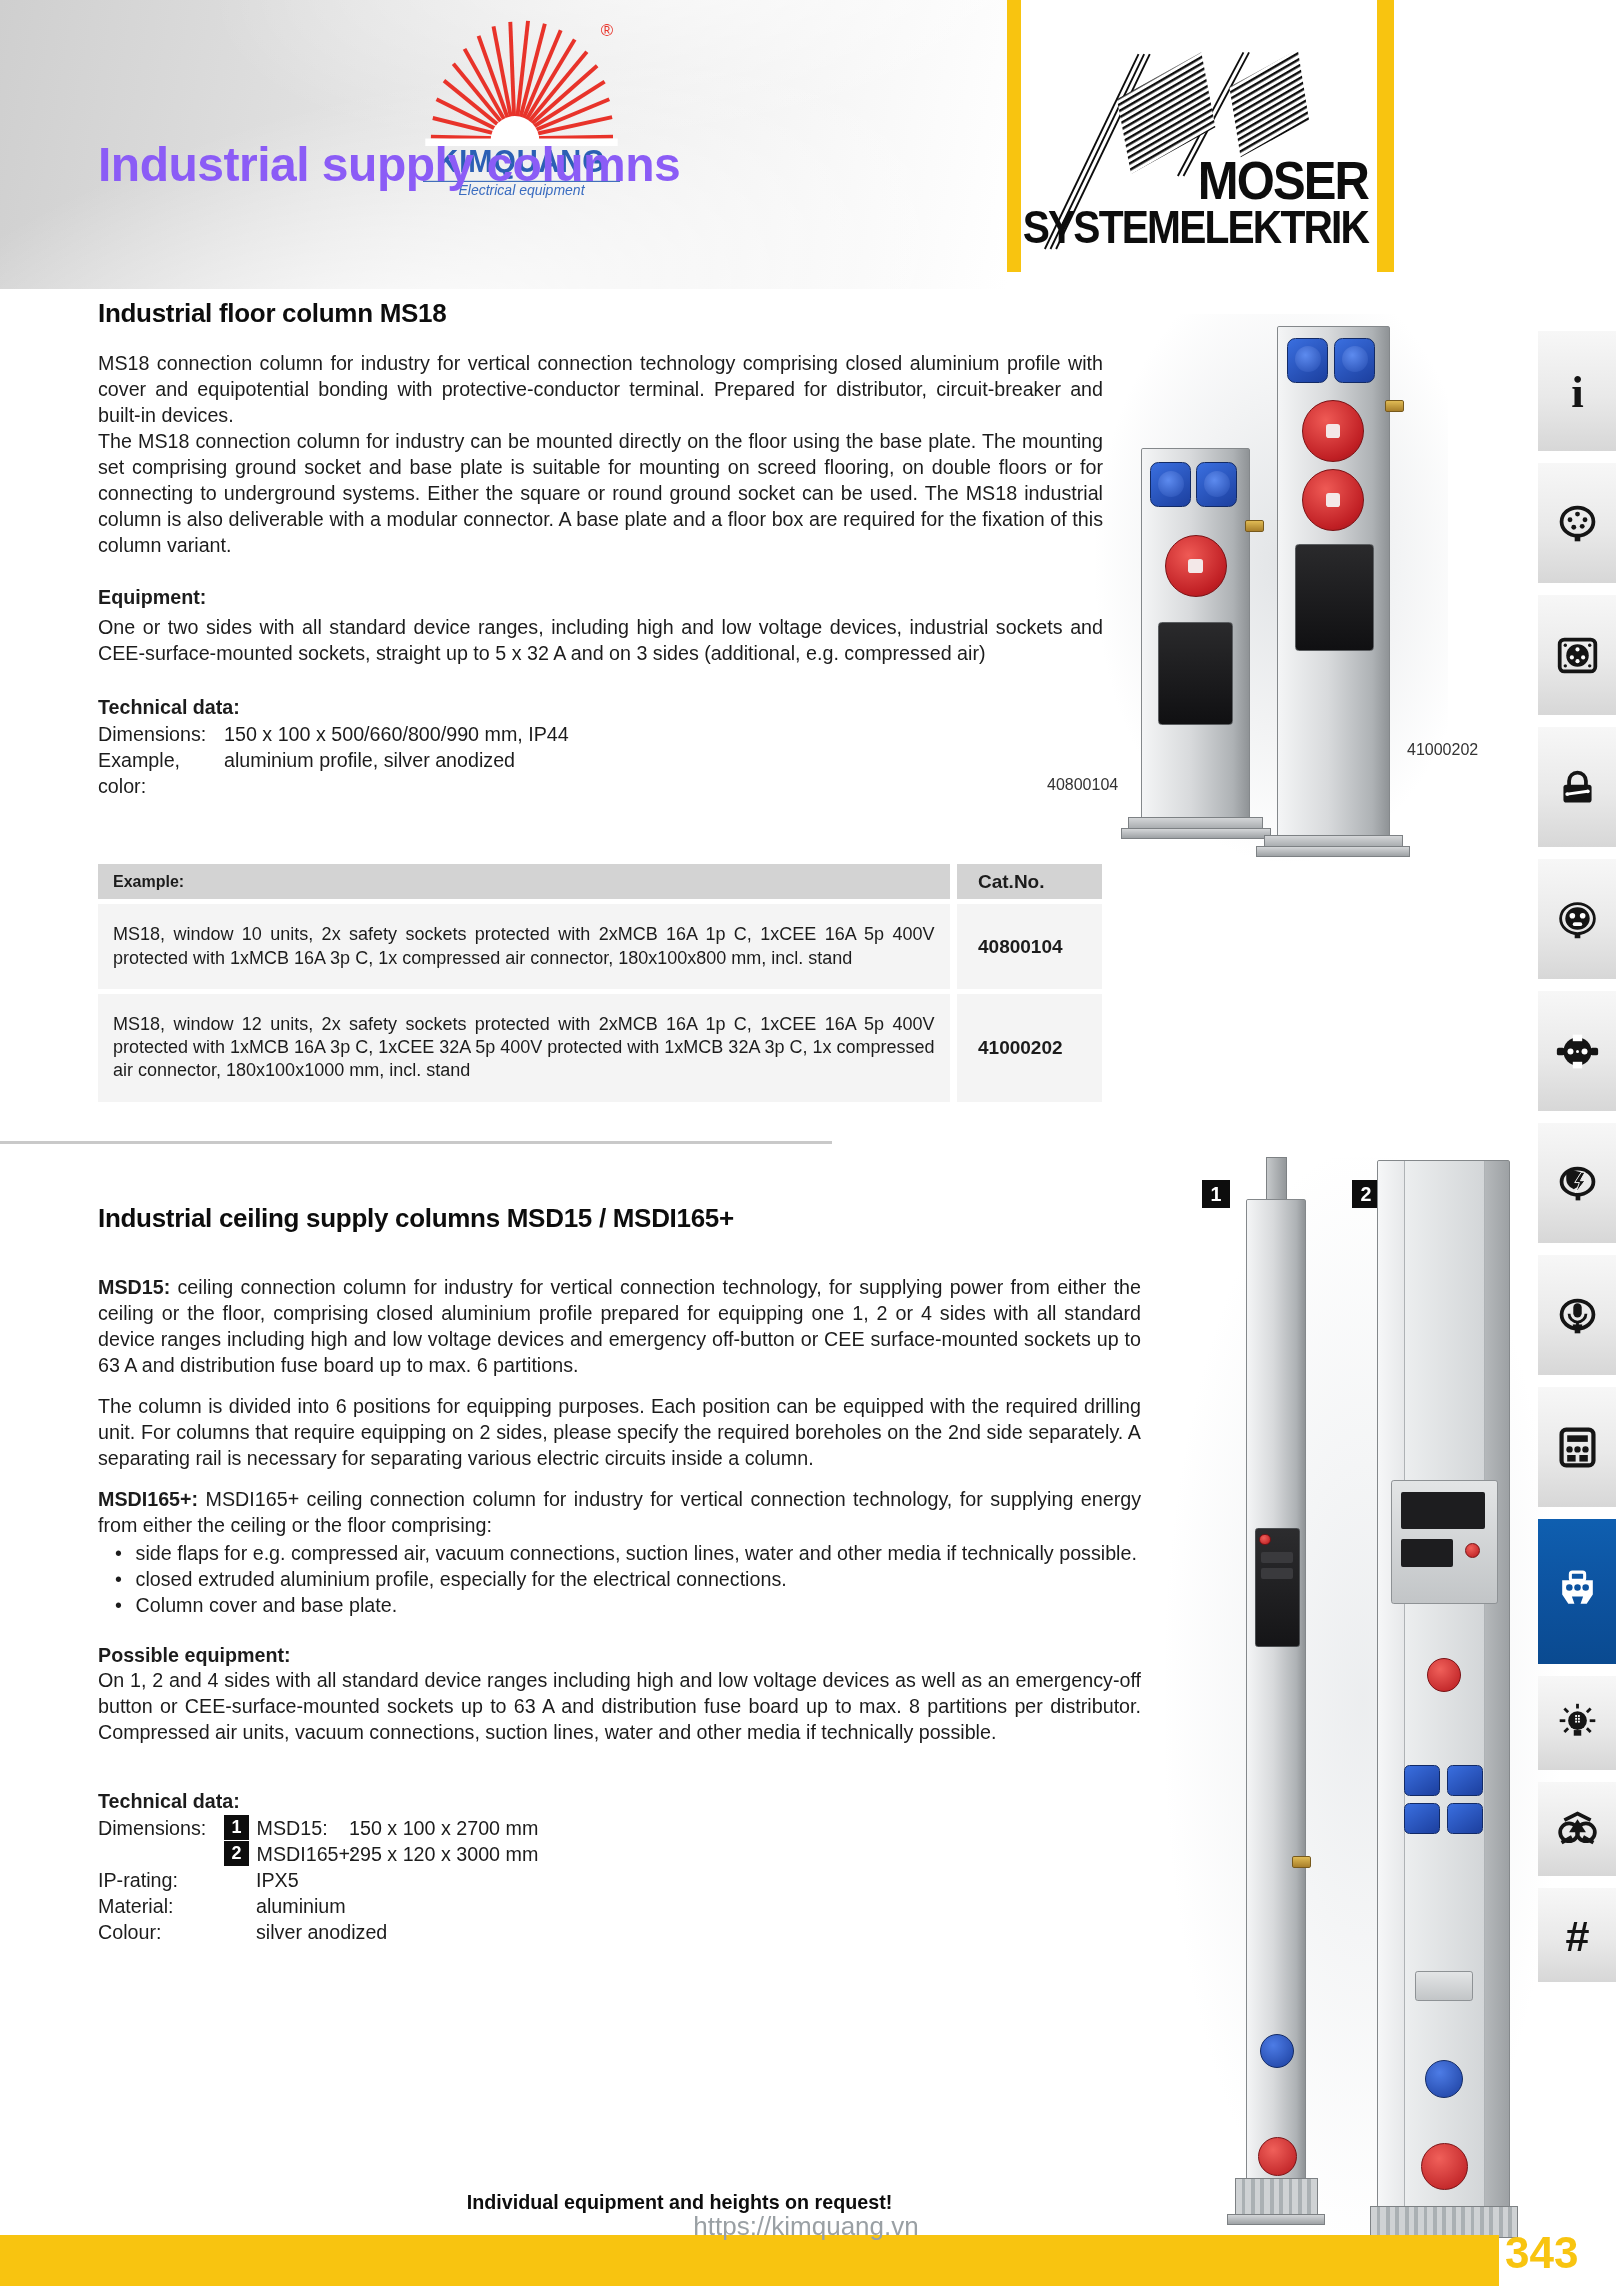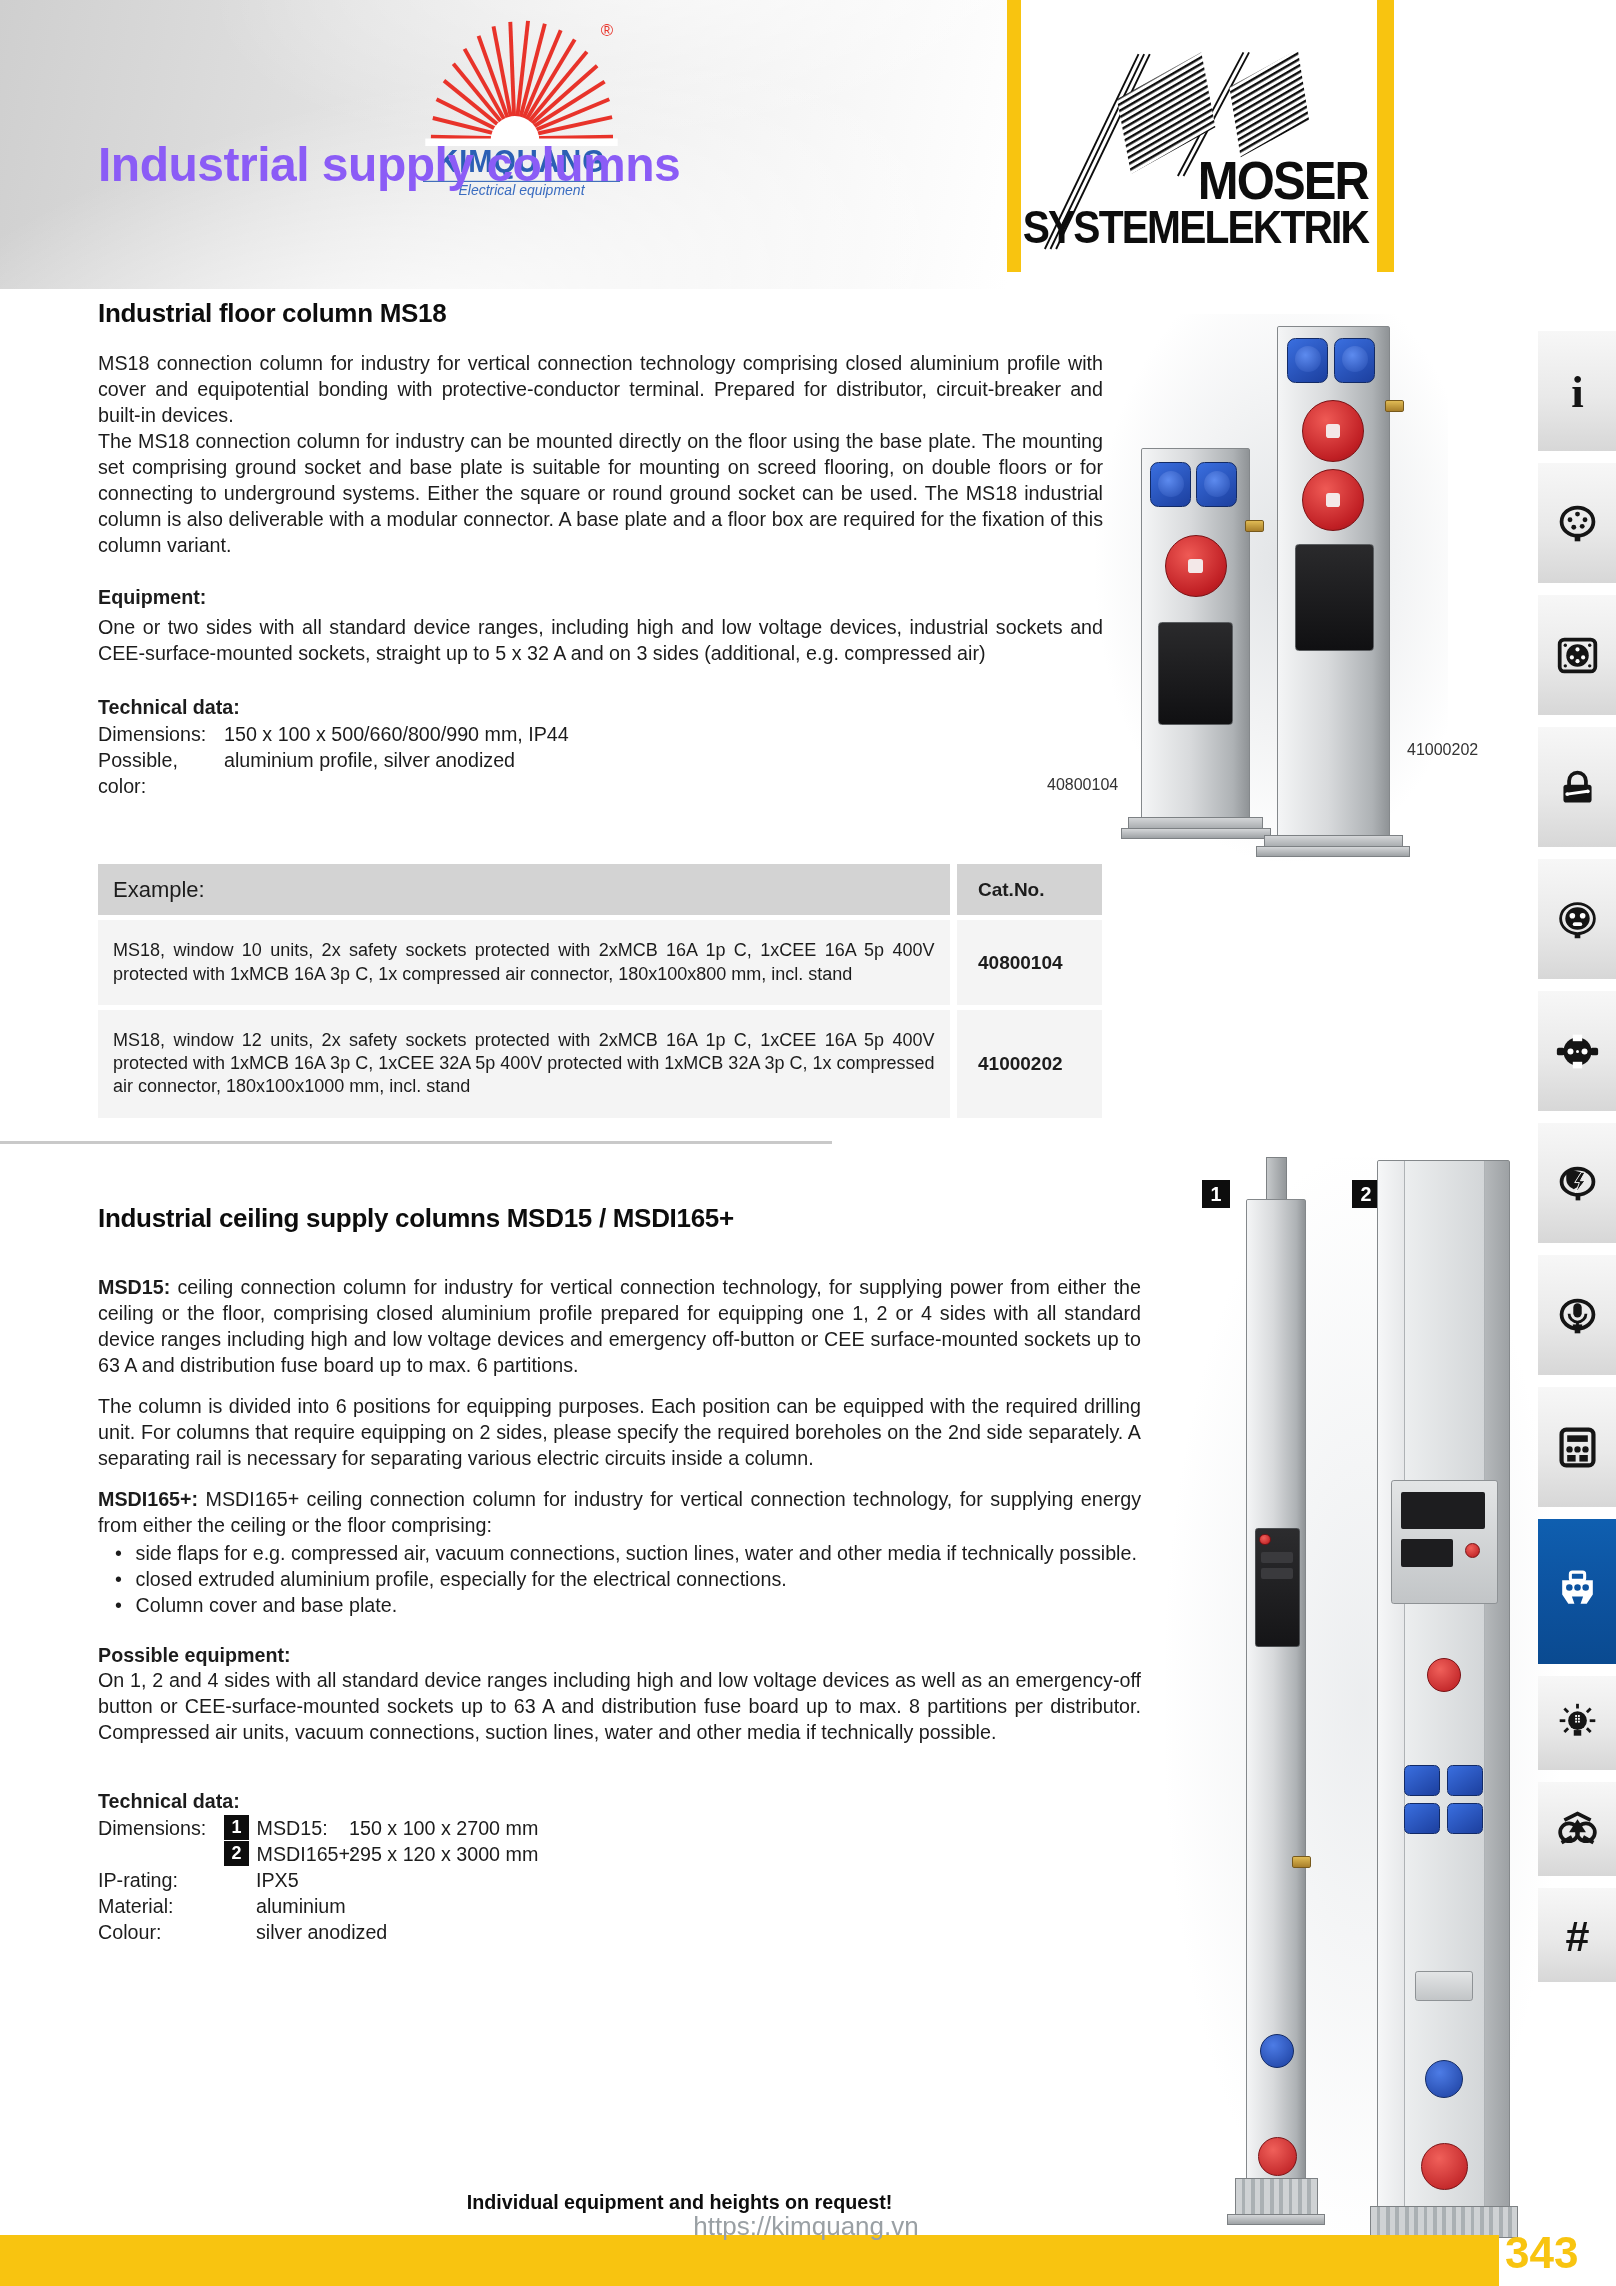--- a/index.html
+++ b/index.html
@@ -52,21 +52,21 @@
   .bullet-row{display:flex;font-size:19.7px;line-height:26px;}
   .bullet-row::before{content:"•";width:20.6px;flex:none;margin-left:17px;}
   .bullet-text{flex:1;text-align:justify;}
 
   
   .ex-table{position:absolute;left:98px;top:864px;width:1004px;font-size:18px;}
   .tr{display:flex;margin-bottom:4.7px;}
   .td-main{flex:1;background:#f4f4f4;padding:19px 15px;line-height:23.4px;text-align:justify;}
   .td-cat{width:124px;flex:none;background:#f4f4f4;margin-left:7.5px;display:flex;align-items:center;
           padding-left:21px;font-weight:bold;font-size:19px;}
-  .tr.head .td-main{background:#d3d3d3;padding:14px 15px;font-weight:normal;font-size:22px;}
+  .tr.head .td-main{background:#d3d3d3;padding:6px 15px;font-weight:bold;font-size:16px;}
   .tr.head .td-cat{background:#d3d3d3;font-size:19px;}
 
   .divider{position:absolute;left:0;top:1141px;width:832px;height:2.8px;background:#c9c9c9;}
 
   
   .footer-note{position:absolute;left:258px;top:2191px;width:843px;text-align:center;
                font-size:19.7px;font-weight:bold;color:#0d0d0d;}
   .footer-url{position:absolute;left:422px;top:2211px;width:768px;text-align:center;
               font-size:26px;color:#9aa0a4;z-index:5;}
   .yellow-bar{position:absolute;left:0;top:2235px;width:1499px;height:51px;background:#f8c410;}
@@ -190,21 +190,21 @@
     <p class="body-p" style="width:1005px;">MS18 connection column for industry for vertical connection technology comprising closed aluminium profile with cover and equipotential bonding with protective-conductor terminal. Prepared for distributor, circuit-breaker and built-in devices.</p>
     <p class="body-p" style="width:1005px;">The MS18 connection column for industry can be mounted directly on the floor using the base plate. The mounting set comprising ground socket and base plate is suitable for mounting on screed flooring, on double floors or for connecting to underground systems. Either the square or round ground socket can be used. The MS18 industrial column is also deliverable with a modular connector. A base plate and a floor box are required for the fixation of this column variant.</p>
     <div class="sub-h" style="margin-top:28px;">Equipment:</div>
     <p class="body-p" style="width:1005px;">One or two sides with all standard device ranges, including high and low voltage devices, industrial sockets and CEE-surface-mounted sockets, straight up to 5 x 32 A and on 3 sides (additional, e.g. compressed air)</p>
     <div class="sub-h" style="margin-top:30px;margin-bottom:1.9px;">Technical data:</div>
     <div class="tdrow">
       <span class="tdlabel">Dimensions:</span>
       <span>150 x 100 x 500/660/800/990 mm, IP44</span>
     </div>
     <div class="tdrow">
-      <span class="tdlabel">Possible, color:</span>
+      <span class="tdlabel">Example, color:</span>
       <span>aluminium profile, silver anodized</span>
     </div>
   </div>
 
   <div class="ms18-img">
     <div class="ms18-shadow"></div>
 
     <div class="col-body" style="left:12px;top:125px;width:107px;height:375px;">
       <div class="sock-blue" style="left:8.4px;top:13px;"></div>
       <div class="sock-blue" style="left:54px;top:13px;"></div>

